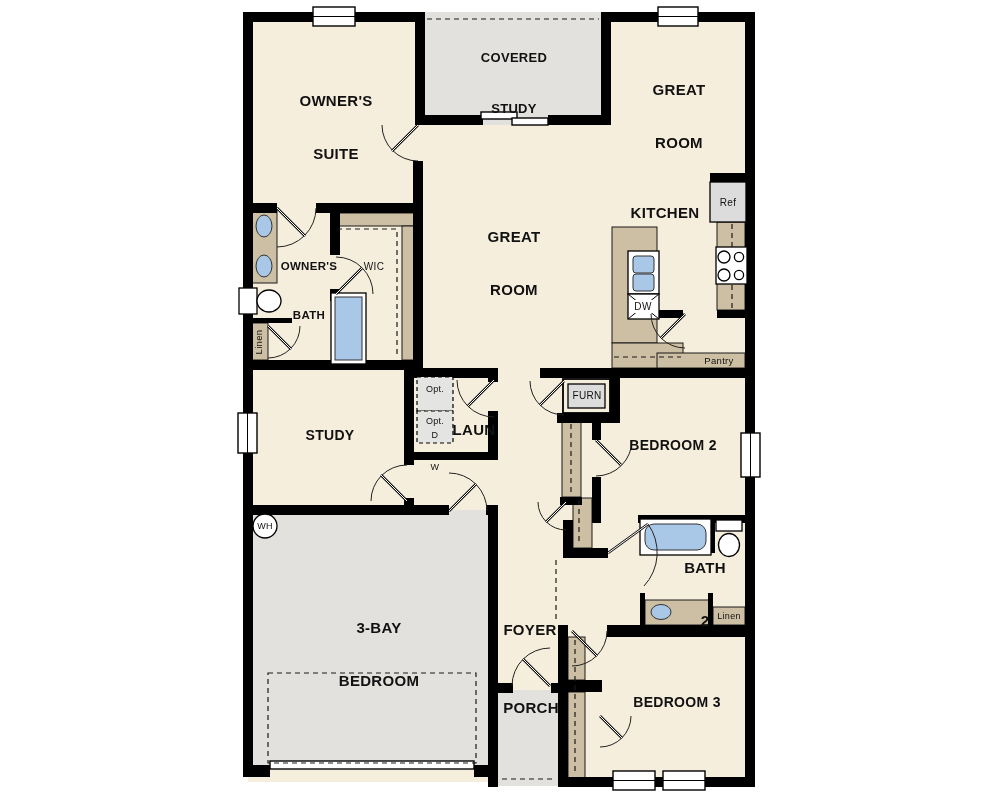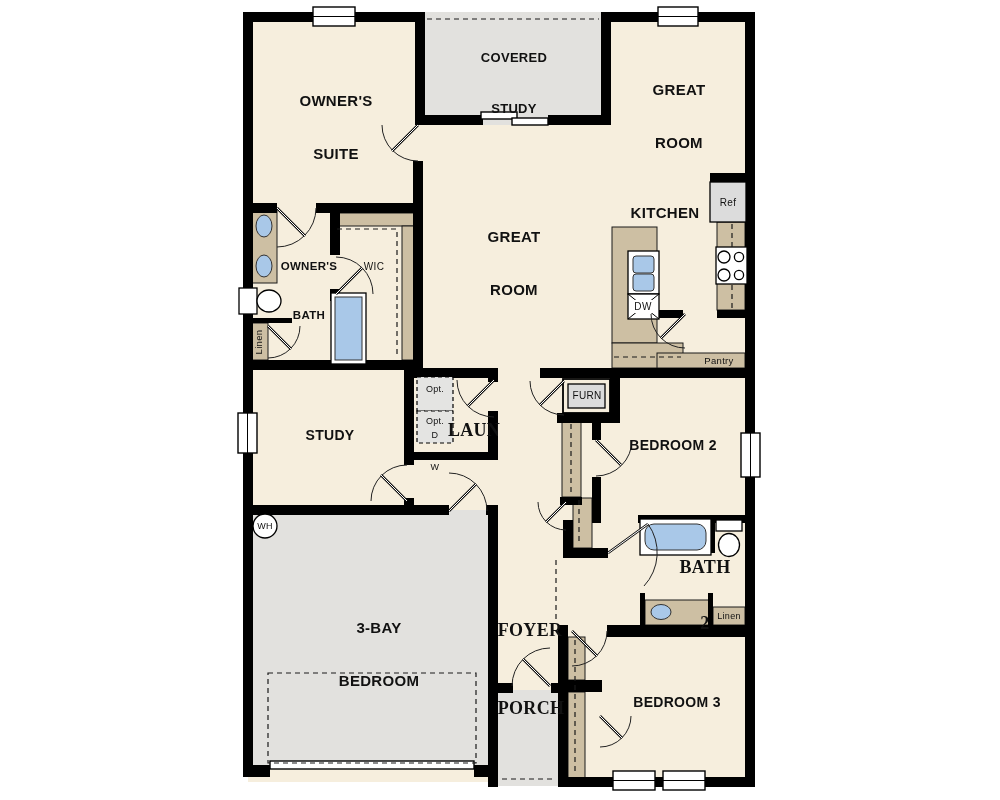--- a/index.html
+++ b/index.html
@@ -7,21 +7,21 @@
     --fixture:#a9c8e8; --appliance:#dcdcdc; --line:#1a1a1a; --text:#111111;
   }
   html,body{margin:0;padding:0;background:#ffffff;}
   .stage{position:relative;width:1000px;height:800px;background:#ffffff;overflow:hidden;
          font-family:"Liberation Sans",sans-serif;}
   .stage svg{position:absolute;left:0;top:0;}
   .lbl{position:absolute;transform:translate(-50%,-50%);color:var(--text);
        text-align:center;line-height:1.12;white-space:nowrap;letter-spacing:.3px;}
   .lbl div{display:block;margin-top:36px;}
   .b{font-weight:bold;}
-  .s15{font-size:15px;} .s14{font-size:14px;} .s13{font-size:13px;} .s12{font-size:18px;font-family:Liberation Serif, serif;}
+  .s15{font-size:15px;} .s14{font-size:14px;} .s13{font-size:13px;} .s12{font-size:15px;}
   .s11{font-size:11.5px;} .s10{font-size:10px;} .s9{font-size:9.5px;} .s8{font-size:9px;text-align:center;}
   .rot{transform:translate(-50%,-50%) rotate(-90deg);}
   .walls rect{fill:var(--wall);}
   .tan{fill:var(--casework);stroke:var(--line);stroke-width:1;}
   .dash{stroke:var(--line);stroke-width:1.2;fill:none;stroke-dasharray:5 4;}
   .arc{stroke:#222;stroke-width:1;fill:none;}
   .leaf{stroke:#111;stroke-width:2.6;fill:none;}
   .leafcore{stroke:#fff;stroke-width:1;fill:none;}
   .win{fill:#ffffff;stroke:#000;stroke-width:1.4;}
   .fixw{fill:#ffffff;stroke:#000;stroke-width:1.3;}

